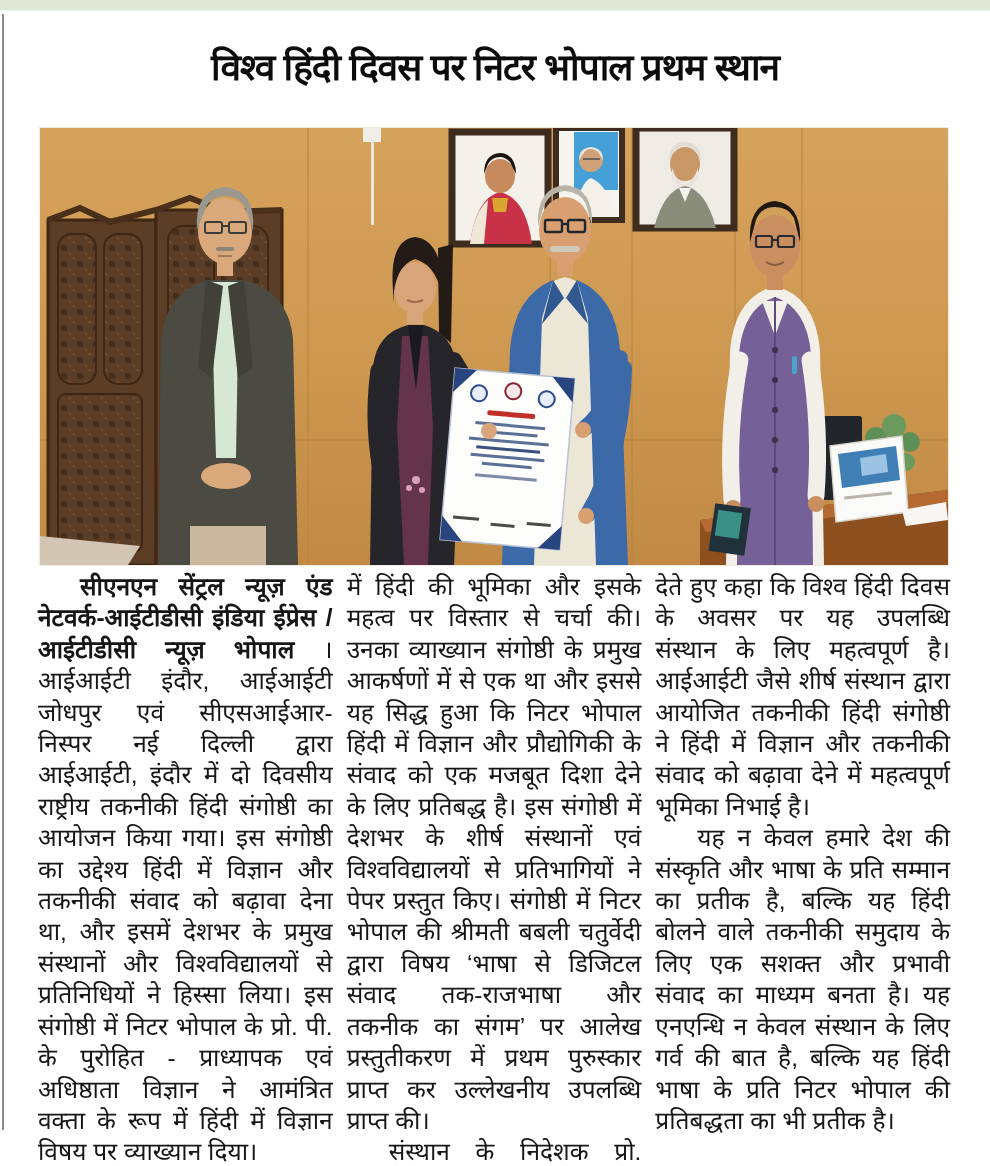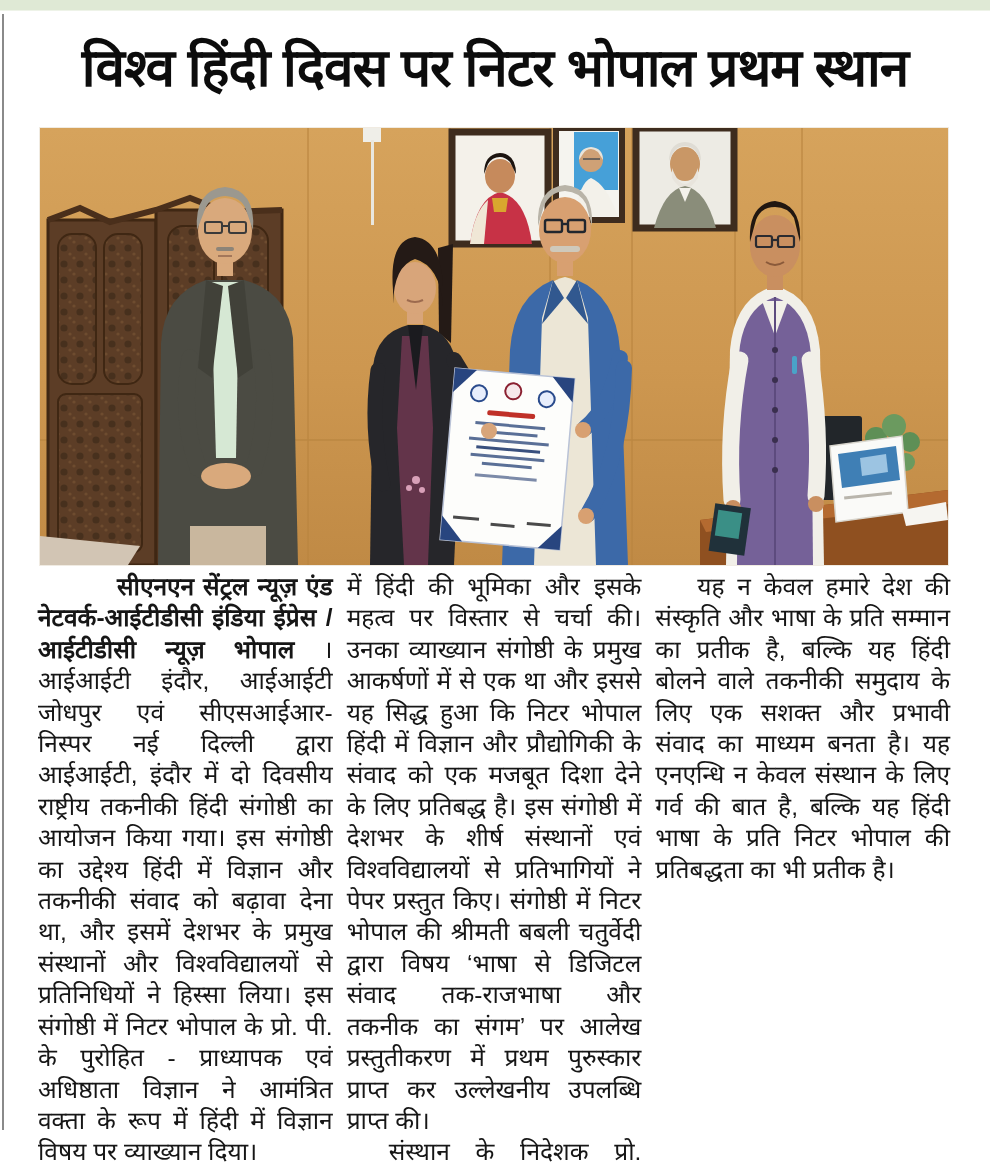--- a/index.html
+++ b/index.html
@@ -16,21 +16,21 @@
     border-bottom:1px solid #eef3e8;
   }
   .left-rule{
     position:absolute;left:2px;top:14px;width:2px;height:1116px;
     background:#8a8a8a;
   }
   .headline{
     position:absolute;top:18px;left:34px;right:34px;height:100px;
     margin:0;
     display:flex;align-items:center;justify-content:center;
-    font-size:53px;line-height:1.05;
+    font-size:37px;line-height:1.05;
     font-weight:700;color:#0c0c0c;
     letter-spacing:-1px;
     white-space:nowrap;
     text-align:center;
   }
   .photo{
     position:absolute;left:40px;top:128px;width:908px;height:437px;
     margin:0;
     box-shadow:0 0 0 1px #f0ebe2;
     overflow:hidden;
@@ -45,21 +45,21 @@
   }
   .col{min-width:0;}
   .col p{
     margin:0;
     font-size:24.5px;
     line-height:31.4px;
     text-align:justify;
     color:#161616;
   }
   .indent{text-indent:42px;}
-  .bold-lead{font-weight:700;margin-left:37px;}
+  .bold-lead{font-weight:700;}
 </style>
 </head>
 <body>
 
 <div class="page">
 
   <div class="top-bar"></div>
   <div class="left-rule"></div>
 
   <h1 class="headline">विश्व हिंदी दिवस पर निटर भोपाल प्रथम स्थान</h1>
@@ -266,17 +266,18 @@
   <div class="article">
     <div class="col">
       <p class="indent"><span class="bold-lead">सीएनएन सेंट्रल न्यूज़ एंड नेटवर्क-आईटीडीसी इंडिया ईप्रेस /आईटीडीसी न्यूज़ भोपाल</span><span> । आईआईटी इंदौर, आईआईटी जोधपुर एवं सीएसआईआर- निस्पर नई दिल्ली द्वारा आईआईटी, इंदौर में दो दिवसीय राष्ट्रीय तकनीकी हिंदी संगोष्ठी का आयोजन किया गया। इस संगोष्ठी का उद्देश्य हिंदी में विज्ञान और तकनीकी संवाद को बढ़ावा देना था, और इसमें देशभर के प्रमुख संस्थानों और विश्वविद्यालयों से प्रतिनिधियों ने हिस्सा लिया। इस संगोष्ठी में निटर भोपाल के प्रो. पी. के पुरोहित - प्राध्यापक एवं अधिष्ठाता विज्ञान ने आमंत्रित वक्ता के रूप में हिंदी में विज्ञान विषय पर व्याख्यान दिया।</span></p>
 
     </div>
     <div class="col">
       <p>में हिंदी की भूमिका और इसके महत्व पर विस्तार से चर्चा की। उनका व्याख्यान संगोष्ठी के प्रमुख आकर्षणों में से एक था और इससे यह सिद्ध हुआ कि निटर भोपाल हिंदी में विज्ञान और प्रौद्योगिकी के संवाद को एक मजबूत दिशा देने के लिए प्रतिबद्ध है। इस संगोष्ठी में देशभर के शीर्ष संस्थानों एवं विश्वविद्यालयों से प्रतिभागियों ने पेपर प्रस्तुत किए। संगोष्ठी में निटर भोपाल की श्रीमती बबली चतुर्वेदी द्वारा विषय ‘भाषा से डिजिटल संवाद तक-राजभाषा और तकनीक का संगम’ पर आलेख प्रस्तुतीकरण में प्रथम पुरुस्कार प्राप्त कर उल्लेखनीय उपलब्धि प्राप्त की।</p>
       <p class="indent">संस्थान के निदेशक प्रो. सी.सी त्रिपाठी ने राजभाषा प्रकोष्ठ को बधाई</p>
     </div>
     <div class="col">
+      <p>देते हुए कहा कि विश्व हिंदी दिवस के अवसर पर यह उपलब्धि संस्थान के लिए महत्वपूर्ण है। आईआईटी जैसे शीर्ष संस्थान द्वारा आयोजित तकनीकी हिंदी संगोष्ठी ने हिंदी में विज्ञान और तकनीकी संवाद को बढ़ावा देने में महत्वपूर्ण भूमिका निभाई है।</p>
       <p class="indent">यह न केवल हमारे देश की संस्कृति और भाषा के प्रति सम्मान का प्रतीक है, बल्कि यह हिंदी बोलने वाले तकनीकी समुदाय के लिए एक सशक्त और प्रभावी संवाद का माध्यम बनता है। यह एनएन्धि न केवल संस्थान के लिए गर्व की बात है, बल्कि यह हिंदी भाषा के प्रति निटर भोपाल की प्रतिबद्धता का भी प्रतीक है।</p>
     </div>
   </div>
 
 </div>
 
 </body></html>

